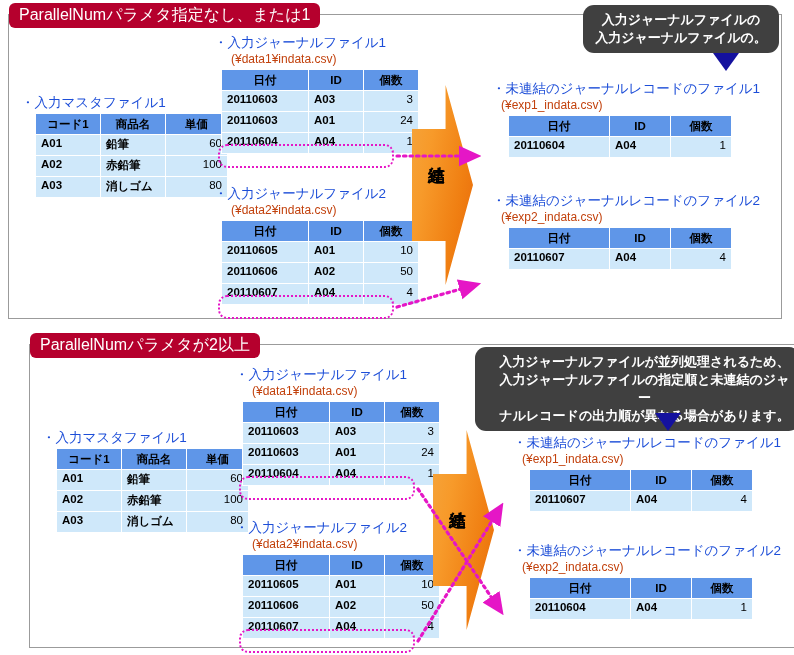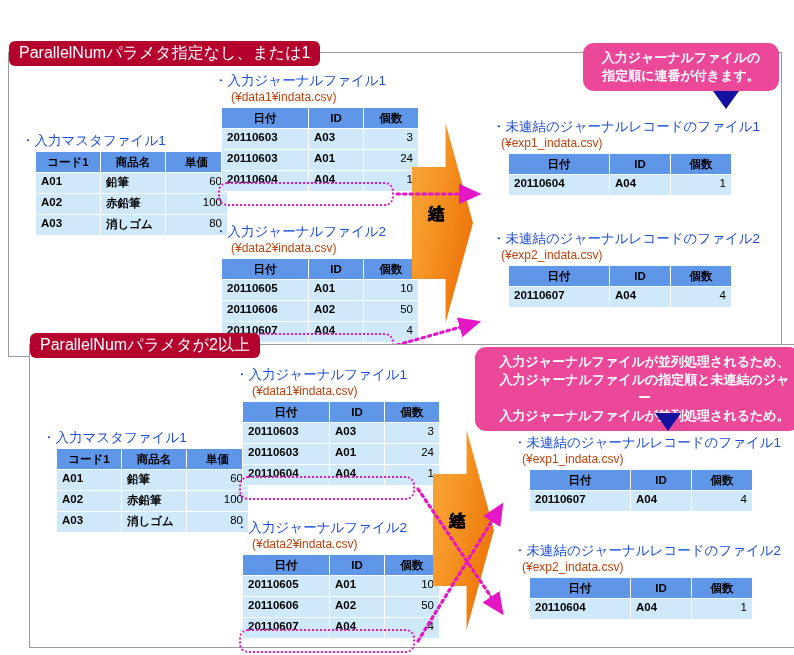--- a/index.html
+++ b/index.html
@@ -11,21 +11,21 @@
     position:relative;
   }
   .panel{
     position:absolute;
     left:8px;
     width:774px;
     border:1px solid #9b9b9b;
     background:#ffffff;
     box-sizing:border-box;
   }
-  #panel-top{top:14px;height:305px;margin-top:38px;}
+  #panel-top{top:14px;height:305px;}
   #panel-bottom{top:344px;height:304px;margin-left:21px;}
 
   
   .banner{
     position:absolute;
     left:0px;
     top:-12px;
     height:25px;
     background:#b5002d;
     border-radius:6px;
@@ -98,21 +98,21 @@
     font-weight:bold;
     color:#000000;
     writing-mode:vertical-rl;
     line-height:19px;
     letter-spacing:1px;
   }
 
   
   .bubble{
     position:absolute;
-    background:#ec4899;
+    background:#404040;
     color:#ffffff;
     border-radius:11px;
     font-size:13px;
     font-weight:bold;
     line-height:18px;
     text-align:center;
     padding:6px 10px;
     box-sizing:border-box;
   }
   .bubble .tail{
@@ -236,21 +236,21 @@
       <marker id="mk-top" markerWidth="7" markerHeight="7" refX="5" refY="3.2" orient="auto">
         <path d="M0,0 L7,3.2 L0,6.4 z" fill="#e516c6"></path>
       </marker>
     </defs>
     <line x1="388" y1="141" x2="466" y2="141" stroke="#e516c6" stroke-width="3.2" stroke-dasharray="2.5,4" stroke-linecap="round" marker-end="url(#mk-top)"></line>
     <line x1="388" y1="292" x2="466" y2="270" stroke="#e516c6" stroke-width="3.2" stroke-dasharray="2.5,4" stroke-linecap="round" marker-end="url(#mk-top)"></line>
   </svg>
 
   <div class="bubble" style="left:574px;top:-10px;width:196px;">
     <div class="bubbleline">入力ジャーナルファイルの</div>
-    <div class="bubbleline">指定順に連番が付きます。</div>
+    <div class="bubbleline">入力ジャーナルファイルの。</div>
     <span class="tail" style="left:130px;top:48px;"></span>
   </div>
 
   <div class="cap" style="left:483px;top:66px;">・未連結のジャーナルレコードのファイル1</div>
   <div class="subcap" style="left:492px;top:83px;">(¥exp1_indata.csv)</div>
   <table class="dt" id="t-top-out1" style="left:499px;top:100px;width:196px;">
       <thead>
         <tr>
           <th style="width: 92px;">日付</th>
           <th style="width: 52px;">ID</th>
@@ -387,21 +387,21 @@
         <path d="M0,0 L7,3.2 L0,6.4 z" fill="#e516c6"></path>
       </marker>
     </defs>
     <line x1="388" y1="296" x2="470" y2="163" stroke="#e516c6" stroke-width="3.2" stroke-dasharray="2.5,4" stroke-linecap="round" marker-end="url(#mk-bot)"></line>
     <line x1="388" y1="144" x2="470" y2="265" stroke="#e516c6" stroke-width="3.2" stroke-dasharray="2.5,4" stroke-linecap="round" marker-end="url(#mk-bot)"></line>
   </svg>
 
   <div class="bubble" style="left:445px;top:2px;width:325px;padding-left:24px;">
     <div class="bubbleline">入力ジャーナルファイルが並列処理されるため、</div>
     <div class="bubbleline">入力ジャーナルファイルの指定順と未連結のジャー</div>
-    <div class="bubbleline">入力ジャーナルファイルが並列処理されるため。</div>
+    <div class="bubbleline">ナルレコードの出力順が異なる場合があります。</div>
     <span class="tail" style="left:180px;top:66px;"></span>
   </div>
 
   <div class="cap" style="left:483px;top:90px;">・未連結のジャーナルレコードのファイル1</div>
   <div class="subcap" style="left:492px;top:107px;">(¥exp1_indata.csv)</div>
   <table class="dt" id="t-bot-out1" style="left:499px;top:124px;width:196px;">
       <thead>
         <tr>
           <th style="width: 92px;">日付</th>
           <th style="width: 52px;">ID</th>

